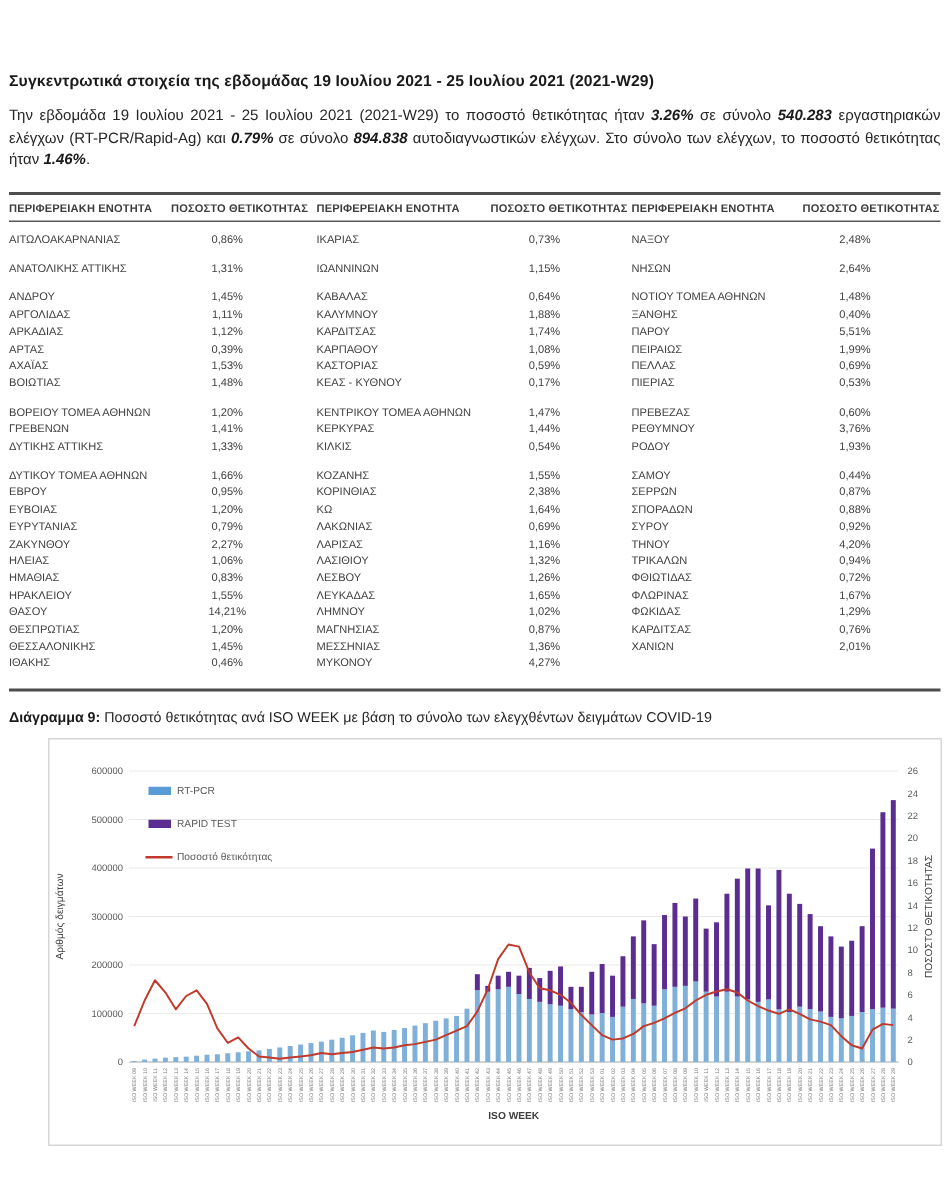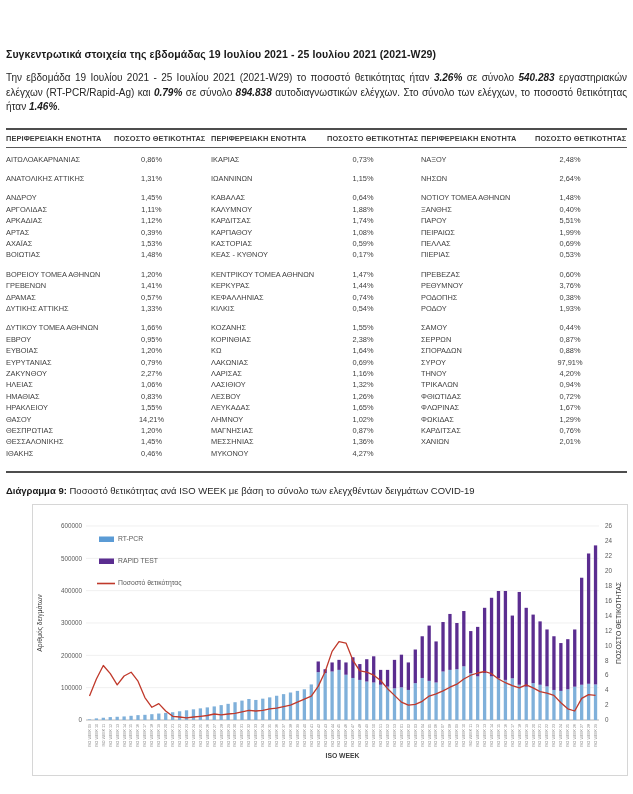--- a/index.html
+++ b/index.html
@@ -125,28 +125,20 @@
           </div>
           <div class="trow">
             <div class="c-name">ΓΡΕΒΕΝΩΝ</div>
             <div class="c-val">1,41%</div>
             <div class="c-name">ΚΕΡΚΥΡΑΣ</div>
             <div class="c-val">1,44%</div>
             <div class="c-name">ΡΕΘΥΜΝΟΥ</div>
             <div class="c-val">3,76%</div>
           </div>
           <div class="trow">
-            <div class="c-name">ΔΡΑΜΑΣ</div>
-            <div class="c-val">0,57%</div>
-            <div class="c-name">ΚΕΦΑΛΛΗΝΙΑΣ</div>
-            <div class="c-val">0,74%</div>
-            <div class="c-name">ΡΟΔΟΠΗΣ</div>
-            <div class="c-val">0,38%</div>
-          </div>
-          <div class="trow">
             <div class="c-name">ΔΥΤΙΚΗΣ ΑΤΤΙΚΗΣ</div>
             <div class="c-val">1,33%</div>
             <div class="c-name">ΚΙΛΚΙΣ</div>
             <div class="c-val">0,54%</div>
             <div class="c-name">ΡΟΔΟΥ</div>
             <div class="c-val">1,93%</div>
           </div>
         </div>
         <div class="tgroup">
           <div class="trow">
@@ -172,21 +164,21 @@
             <div class="c-val">1,64%</div>
             <div class="c-name">ΣΠΟΡΑΔΩΝ</div>
             <div class="c-val">0,88%</div>
           </div>
           <div class="trow">
             <div class="c-name">ΕΥΡΥΤΑΝΙΑΣ</div>
             <div class="c-val">0,79%</div>
             <div class="c-name">ΛΑΚΩΝΙΑΣ</div>
             <div class="c-val">0,69%</div>
             <div class="c-name">ΣΥΡΟΥ</div>
-            <div class="c-val">97,91%</div>
+            <div class="c-val">0,92%</div>
           </div>
           <div class="trow">
             <div class="c-name">ΖΑΚΥΝΘΟΥ</div>
             <div class="c-val">2,27%</div>
             <div class="c-name">ΛΑΡΙΣΑΣ</div>
             <div class="c-val">1,16%</div>
             <div class="c-name">ΤΗΝΟΥ</div>
             <div class="c-val">4,20%</div>
           </div>
           <div class="trow">

